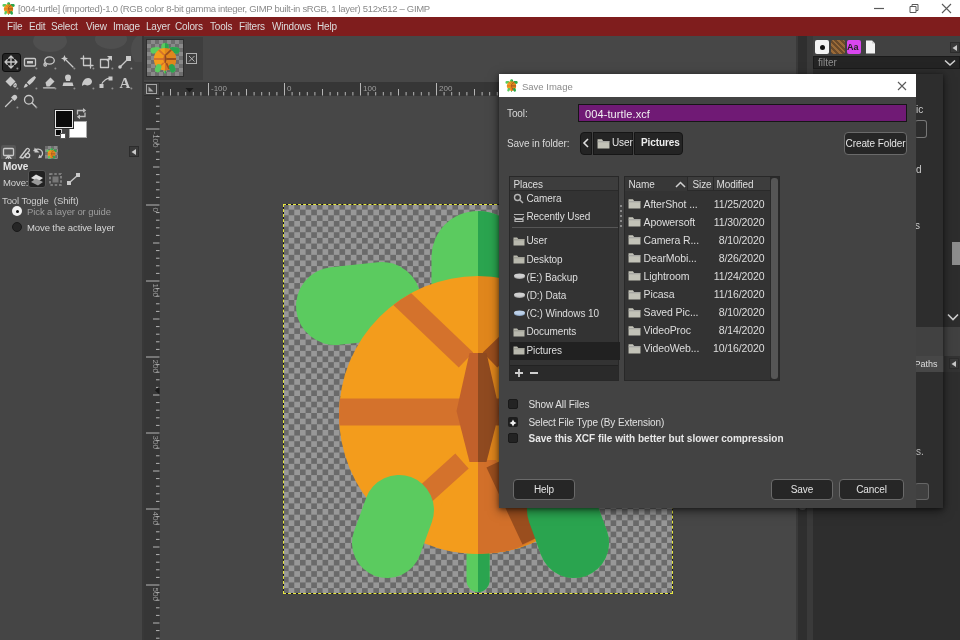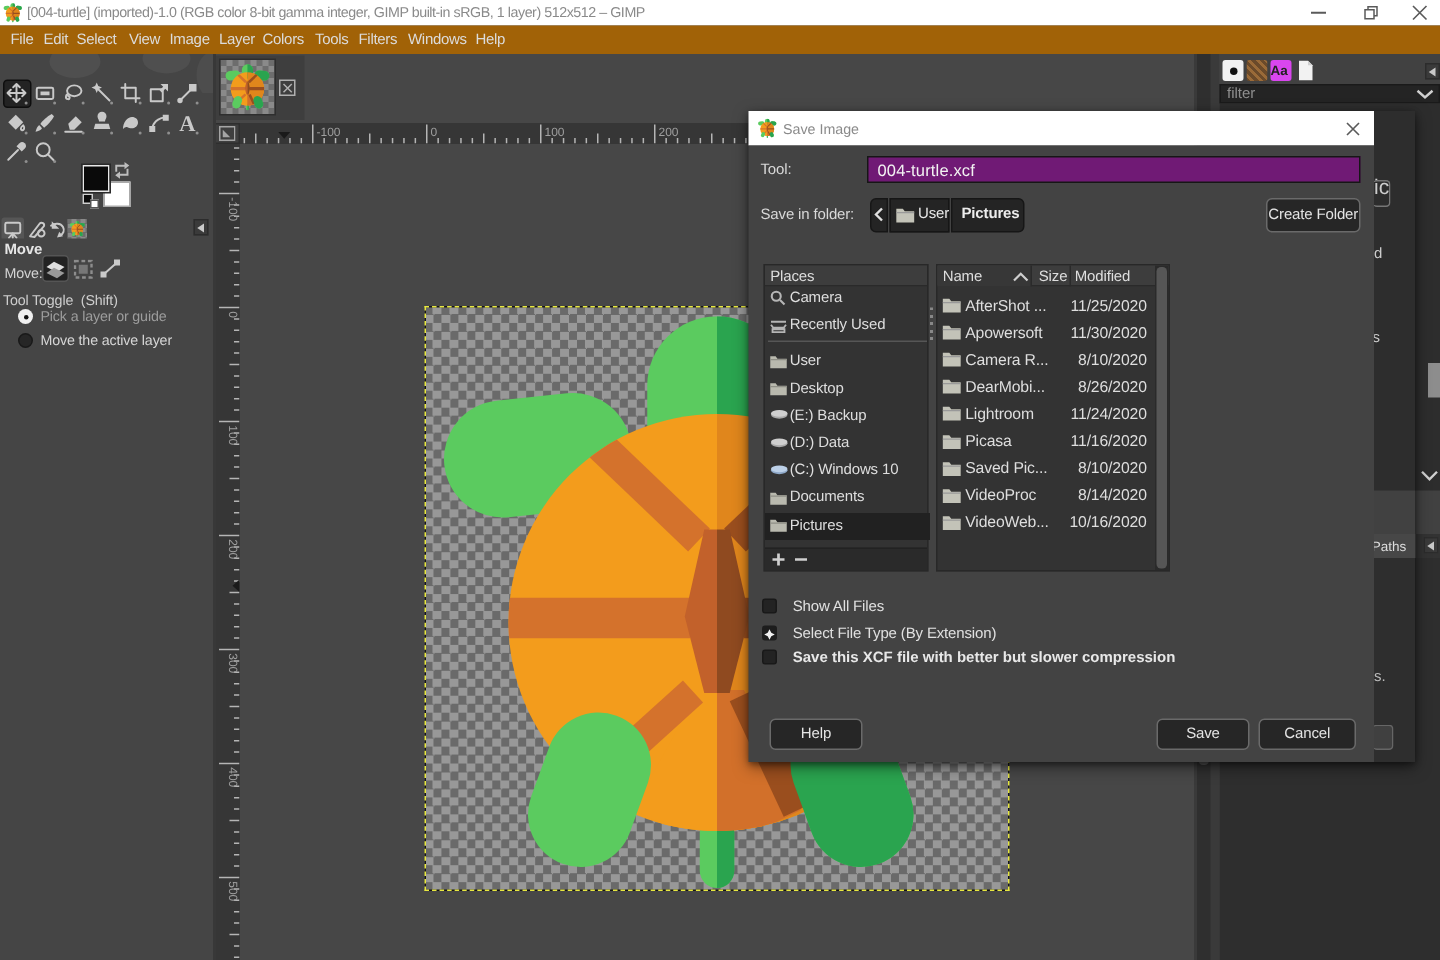--- a/index.html
+++ b/index.html
@@ -122,21 +122,21 @@
  <svg class="abs" style="left:2px;top:2px" width="13" height="13" viewBox="0 0 389 389">
       <use href="#turt"></use>
     </svg>
  <div class="abs" style="left:18px;top:2.5px;font-size:9.5px;letter-spacing:-0.3px;color:#8a8a8a;white-space:nowrap">[004-turtle] (imported)-1.0 (RGB color 8-bit gamma integer, GIMP built-in sRGB, 1 layer) 512x512 – GIMP</div>
  <svg class="abs" style="left:868px;top:0" width="92" height="17">
   <path d="M6 8.5 H16" stroke="#5a5a5a" stroke-width="1.2"></path>
   <path d="M42 6.5 h6 v6 h-6 z M44 6.5 v-2 h6 v6 h-2" stroke="#5a5a5a" fill="none"></path>
   <path d="M74 4 l9 9 M83 4 l-9 9" stroke="#5a5a5a" stroke-width="1.1"></path>
  </svg>
 </div>
-<div class="abs" style="left:0;top:17px;width:960px;height:19px;background:#a16207;color:#dcdcdc;font-size:10px;letter-spacing:-0.2px">
+<div class="abs" style="left:0;top:17px;width:960px;height:19px;background:#7f1d1d;color:#dcdcdc;font-size:10px;letter-spacing:-0.2px">
     <span class="abs" style="left:7px;top:4px">File</span>
     <span class="abs" style="left:29px;top:4px">Edit</span>
     <span class="abs" style="left:51px;top:4px">Select</span>
     <span class="abs" style="left:86px;top:4px">View</span>
     <span class="abs" style="left:113px;top:4px">Image</span>
     <span class="abs" style="left:146px;top:4px">Layer</span>
     <span class="abs" style="left:175px;top:4px">Colors</span>
     <span class="abs" style="left:210px;top:4px">Tools</span>
     <span class="abs" style="left:239px;top:4px">Filters</span>
     <span class="abs" style="left:272px;top:4px">Windows</span>
@@ -293,21 +293,21 @@
 <div class="abs" style="left:950px;top:42px;width:10px;height:11px;background:#3a3a3a;border:1px solid #2c2c2c"></div>
 <svg class="abs" style="left:951px;top:44px" width="8" height="8">
     <path d="M6 1v6L1.5 4z" fill="#c9c9c9"></path>
   </svg>
 <div class="abs" style="left:813px;top:56px;width:147px;height:13px;background:#242424;border:1px solid #1a1a1a"></div>
 <div class="abs" style="left:818px;top:57px;font-size:10px;color:#8f8f8f">filter</div>
 <svg class="abs" style="left:944px;top:59px" width="12" height="8">
     <path d="M1 1.5l5 4.5 5-4.5" stroke="#d0d0d0" stroke-width="1.6" fill="none"></path>
   </svg>
 <div class="abs" style="left:813px;top:69px;width:147px;height:258px;background:#2d2d2d"></div>
-<div class="abs" style="left:916px;top:116px;font-size:14px;color:#cccccc">ic</div>
+<div class="abs" style="left:916px;top:104px;font-size:10px;color:#cccccc">ic</div>
 <div class="abs" style="left:915px;top:120px;width:12px;height:18px;border:1px solid #777;border-radius:3px;border-left:none"></div>
 <div class="abs" style="left:916px;top:164px;font-size:10px;color:#cccccc">d</div>
 <div class="abs" style="left:915px;top:220px;font-size:10px;color:#cccccc">s</div>
 <div class="abs" style="left:952px;top:242px;width:8px;height:23px;background:#8d8d8d"></div>
 <svg class="abs" style="left:947px;top:313px" width="12" height="9">
     <path d="M1 1.5l5 5 5-5" stroke="#d0d0d0" stroke-width="1.6" fill="none"></path>
   </svg>
 <div class="abs" style="left:813px;top:356px;width:147px;height:16px;background:#333333"></div>
 <div class="abs" style="left:908px;top:356px;width:36px;height:16px;background:#474747;color:#dedede;font-size:9px;text-align:center;line-height:16px">Paths</div>
 <div class="abs" style="left:949px;top:358px;width:10px;height:11px;background:#3a3a3a;border:1px solid #2c2c2c"></div>

